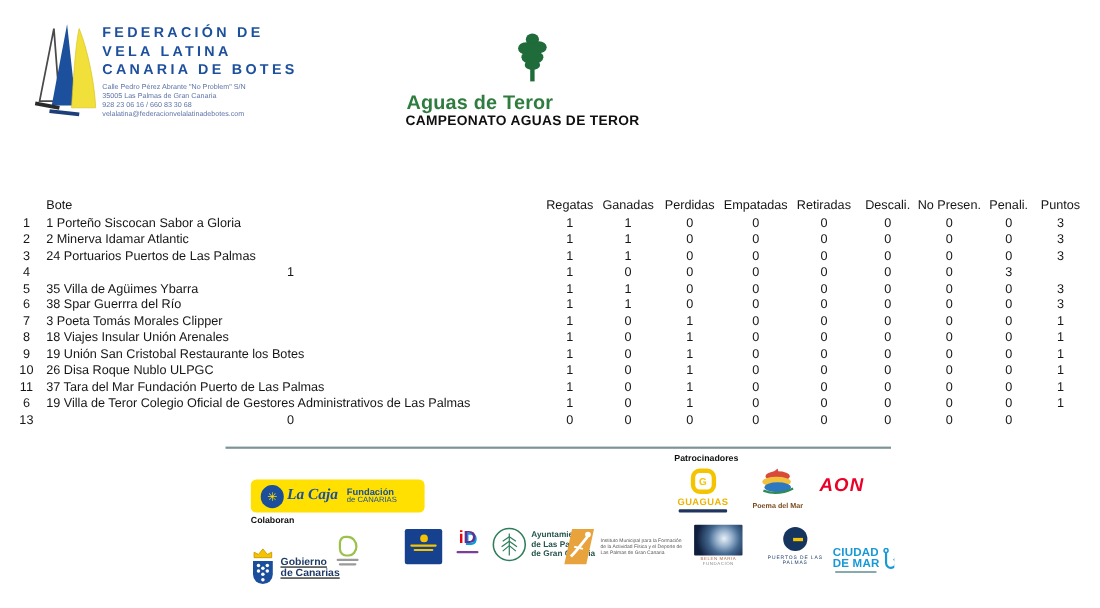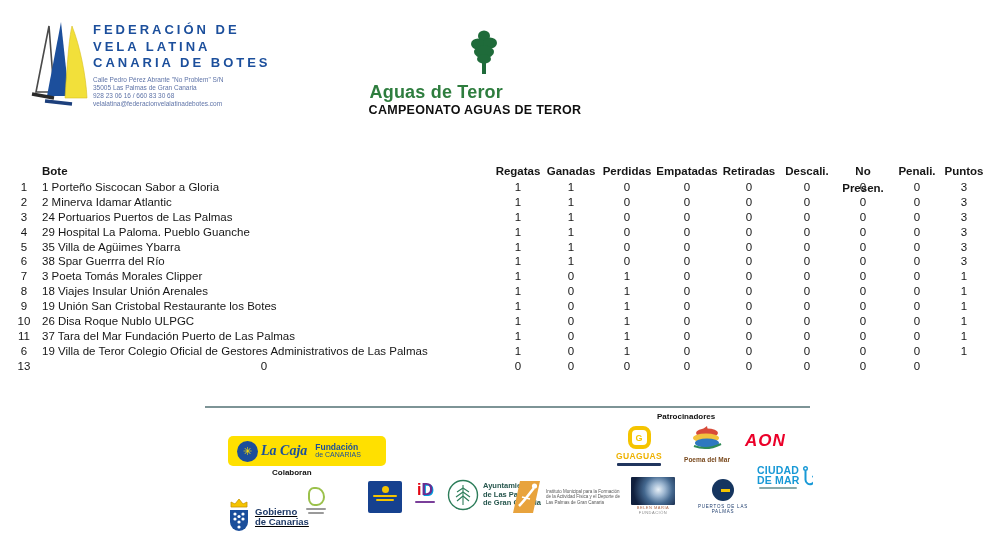--- a/index.html
+++ b/index.html
@@ -16,29 +16,29 @@
 
   
   .aguas{position:absolute;left:358px;top:28px;width:145px;text-align:right;}
   .aguas-word{margin-top:2px;font-size:18px;font-weight:800;color:#2e7d3e;letter-spacing:0.2px;white-space:nowrap;}
   .title{position:absolute;left:285px;top:103px;width:380px;text-align:center;
          font-size:12.5px;font-weight:bold;color:#0f0f0f;letter-spacing:0.3px;}
 
   
   .standings{position:absolute;left:12px;top:163px;width:978px;font-size:11.5px;color:#161616;}
   .grid{display:grid;grid-template-columns:24px 456px 52px 54px 58px 62px 62px 54px 58px 50px 44px;}
-  .t-header{font-weight:bold;height:17px;line-height:17px;}
+  .t-header{font-weight:normal;height:17px;line-height:17px;margin-top:16px;}
   .t-row{height:14.9px;line-height:14.9px;}
   .c-pos{text-align:center;}
   .c-name{padding-left:6px;white-space:nowrap;overflow:hidden;}
   .c-stat{text-align:center;}
 
   
   .divider{position:absolute;left:205px;top:406px;width:605px;height:2px;background:#7d9496;}
-  .label-bold{position:absolute;font-size:8px;font-weight:bold;color:#111;margin-left:44px;}
+  .label-bold{position:absolute;font-size:8px;font-weight:bold;color:#111;}
   .patroc{left:613px;top:412px;}
   .colab{left:228px;top:468px;}
 
   .lacaja{position:absolute;left:228px;top:436px;width:158px;height:30px;background:#ffe000;
           border-radius:5px;display:flex;align-items:center;}
   .lacaja-circle{width:21px;height:21px;border-radius:50%;background:#1b4e9b;margin-left:9px;
                  display:flex;align-items:center;justify-content:center;color:#ffe000;font-size:11px;}
   .lacaja-script{margin-left:3px;color:#1b4e9b;font-family:"Liberation Serif",serif;
                  font-style:italic;font-weight:bold;font-size:14px;}
   .lacaja-right{margin-left:8px;color:#1b4e9b;line-height:8px;}
@@ -84,21 +84,21 @@
   .belen-img{width:44px;height:28px;margin:0 auto;border-radius:1px;
              background:radial-gradient(circle at 62% 45%, #e8f0f7 0%, #9ab4cf 22%, #44688f 45%, #101f3d 80%);}
   .belen-text{margin-top:1px;font-size:4px;line-height:4.5px;color:#b06a4a;letter-spacing:0.5px;}
   .belen-text div + div{color:#8a8a8a;}
 
   .puertos{position:absolute;left:692px;top:479px;width:62px;text-align:center;}
   .puertos-circle{width:22px;height:22px;border-radius:50%;background:#15355f;margin:0 auto;position:relative;}
   .puertos-circle::after{content:"";position:absolute;left:9px;top:10px;width:9px;height:3px;background:#f5c400;}
   .puertos-text{margin-top:3px;font-size:4.5px;color:#1b3a6b;letter-spacing:0.8px;}
 
-  .ciudad{position:absolute;left:757px;top:466px;display:flex;align-items:flex-start;}
+  .ciudad{position:absolute;left:757px;top:498px;display:flex;align-items:flex-start;}
   .ciudad-text{color:#1899d6;font-weight:900;font-size:10.5px;line-height:9.5px;letter-spacing:0.2px;}
   .ciudad .bar{width:38px;background:#8aa;}
 </style>
 </head>
 <body>
 
 <div class="page">
 
   <div class="fed-logo">
     <svg class="fed-sails" viewBox="0 0 60 94">
@@ -195,21 +195,20 @@
           <div class="c-stat">0</div>
           <div class="c-stat">0</div>
           <div class="c-stat">0</div>
           <div class="c-stat">0</div>
           <div class="c-stat">0</div>
           <div class="c-stat">3</div>
         </div>
 
         <div class="grid t-row">
           <div class="c-pos">4</div>
-          <div class="c-name">29 Hospital La Paloma. Pueblo Guanche</div>
           <div class="c-stat">1</div>
           <div class="c-stat">1</div>
           <div class="c-stat">0</div>
           <div class="c-stat">0</div>
           <div class="c-stat">0</div>
           <div class="c-stat">0</div>
           <div class="c-stat">0</div>
           <div class="c-stat">0</div>
           <div class="c-stat">3</div>
         </div>

